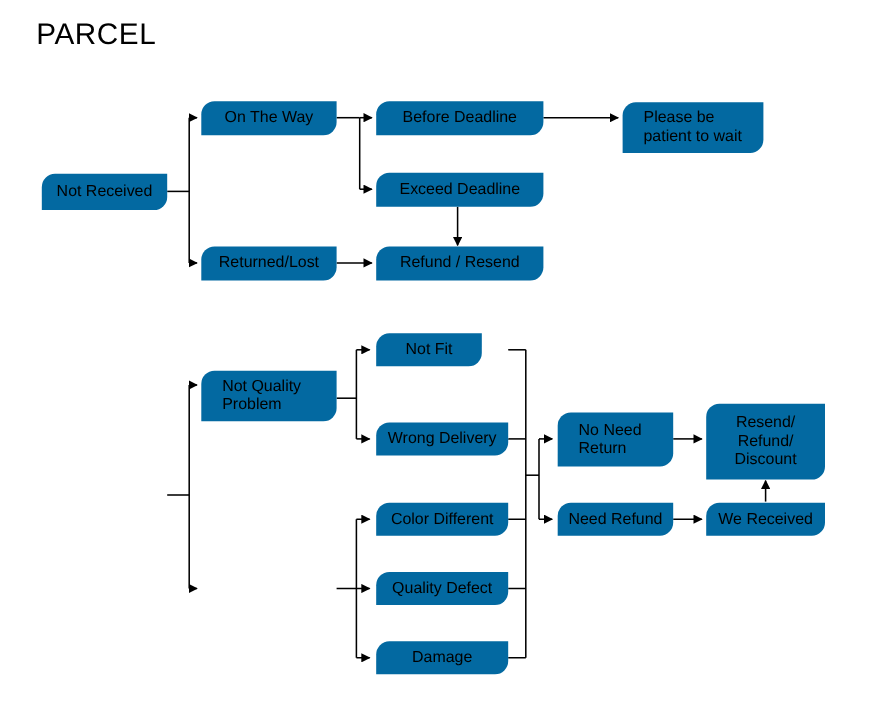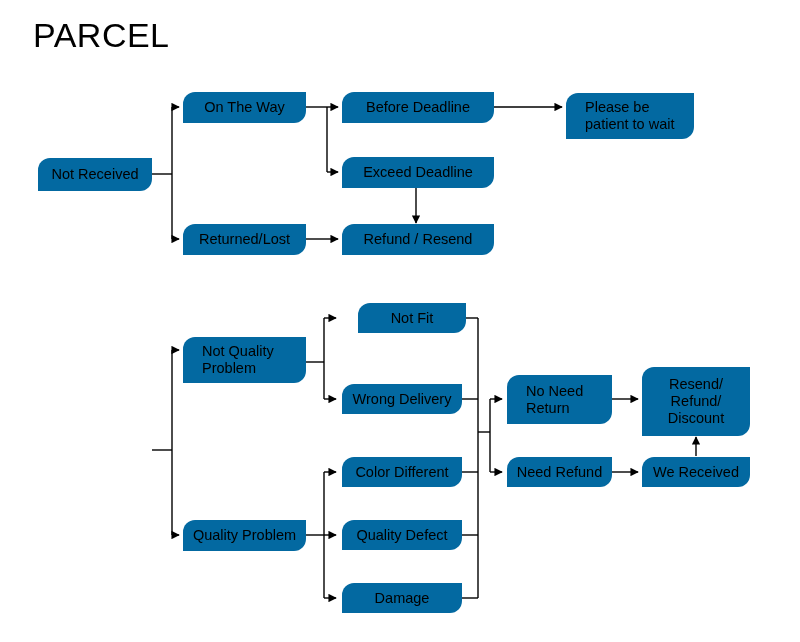--- a/index.html
+++ b/index.html
@@ -39,21 +39,21 @@
     top: 0;
     width: 800px;
     height: 642px;
     z-index: 2;
   }
 
   .title {
     position: absolute;
     left: 33px;
     top: 16px;
-    font-size: 34px;
+    font-size: 27px;
     letter-spacing: 0.5px;
     font-weight: 400;
     color: #000;
     white-space: pre;
   }
 
   
   .node {
     position: absolute;
     box-sizing: border-box;
@@ -162,23 +162,22 @@
     <div class="node center" style="left:342px; top:157px; width:152px; height:31px;">Exceed Deadline</div>
 
     <div class="node center" style="left:183px; top:224px; width:123px; height:31px;">Returned/Lost</div>
 
     <div class="node center" style="left:342px; top:224px; width:152px; height:31px;">Refund / Resend</div>
 
 
     <div class="node left" style="left:183px; top:337px; width:123px; height:46px;">Not Quality
 Problem</div>
 
-    <div class="node center" style="left:183px; top:520px; width:123px; height:31px;">Quality Problem</div>
 
-    <div class="node center" style="left:342px; top:303px; width:108px; height:30px;margin-left:16px;">Not Fit</div>
+    <div class="node center" style="left:342px; top:303px; width:96px; height:30px;">Not Fit</div>
 
     <div class="node center" style="left:342px; top:384px; width:120px; height:30px;">Wrong Delivery</div>
 
     <div class="node center" style="left:342px; top:457px; width:120px; height:30px;">Color Different</div>
 
     <div class="node center" style="left:342px; top:520px; width:120px; height:30px;">Quality Defect</div>
 
     <div class="node center" style="left:342px; top:583px; width:120px; height:30px;">Damage</div>
 
     <div class="node left" style="left:507px; top:375px; width:105px; height:49px;">No Need

